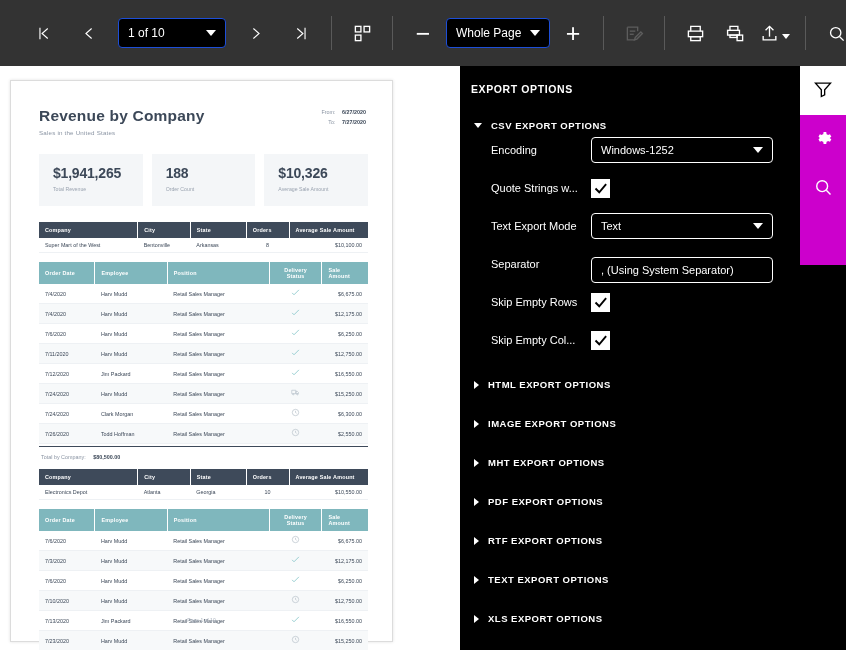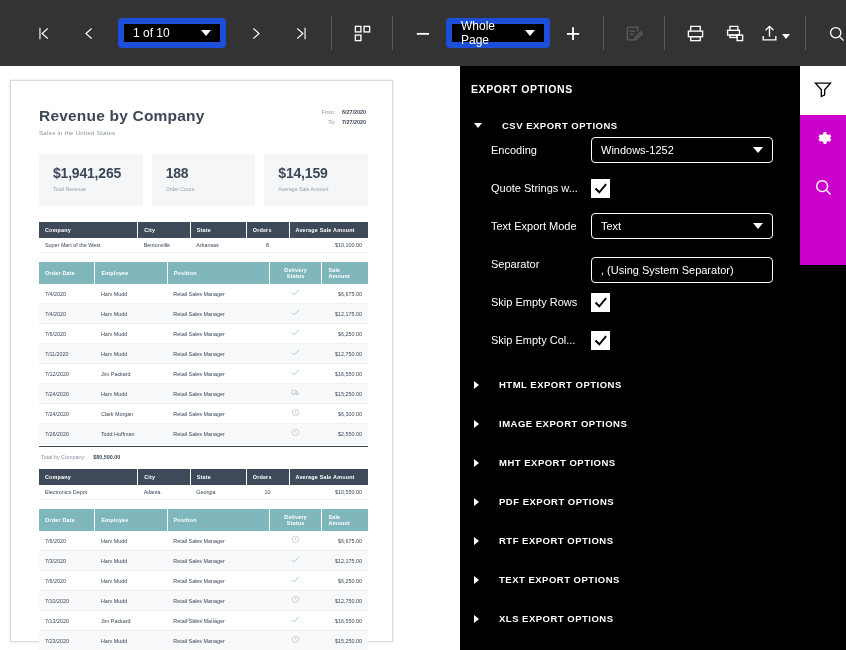--- a/index.html
+++ b/index.html
@@ -29,21 +29,21 @@
   .tb-btn.disabled { color: #5d5d5d; }
   .tb-gap { width: 12px; flex:none; }
   .tb-gap-s { width: 6px; flex:none; }
   .tb-sep {
     width: 1px; height: 34px; background: #5a5a5a;
     margin: 0 13px; flex:none;
   }
   .combo {
     height: 30px;
     background: #000000;
-    border: 6px solid #1d4ed8;
+    border: 1px solid #1d4ed8;
     border-radius: 4px;
     display: flex; align-items: center;
     padding: 0 9px;
     color: #ffffff;
     font-size: 12px;
     cursor: pointer;
     justify-content: space-between;
     flex: none;
   }
   #page-combo { width: 108px; }
@@ -137,21 +137,21 @@
     width: 340px; height: 584px;
     background: #000000;
     color: #ffffff;
     overflow: hidden;
   }
   .panel-title {
     font-size: 10.5px; font-weight: bold; letter-spacing: 0.6px;
     padding: 17px 0 0 11px;
   }
   .group-head {
-    display: flex; align-items: center; gap: 20px;
+    display: flex; align-items: center; gap: 9px;
     font-size: 9.5px; font-weight: bold; letter-spacing: 0.5px;
     padding-left: 14px; cursor: pointer;
   }
   .group-head.first { margin-top: 25px; }
   .tri-down {
     width: 0; height: 0; flex:none;
     border-left: 4.5px solid transparent;
     border-right: 4.5px solid transparent;
     border-top: 5px solid #ffffff;
   }
@@ -354,21 +354,21 @@
         <div class="kpis">
           <div class="kpi">
             <div class="kpi-val">$1,941,265</div>
             <div class="kpi-lbl">Total Revenue</div>
           </div>
           <div class="kpi">
             <div class="kpi-val">188</div>
             <div class="kpi-lbl">Order Count</div>
           </div>
           <div class="kpi">
-            <div class="kpi-val">$14,159</div>
+            <div class="kpi-val">$10,326</div>
             <div class="kpi-lbl">Average Sale Amount</div>
           </div>
         </div>
 
         <table class="rtable">
           <colgroup>
               <col style="width:30%">
               <col style="width:16%">
               <col style="width:17%">
               <col style="width:13%">

